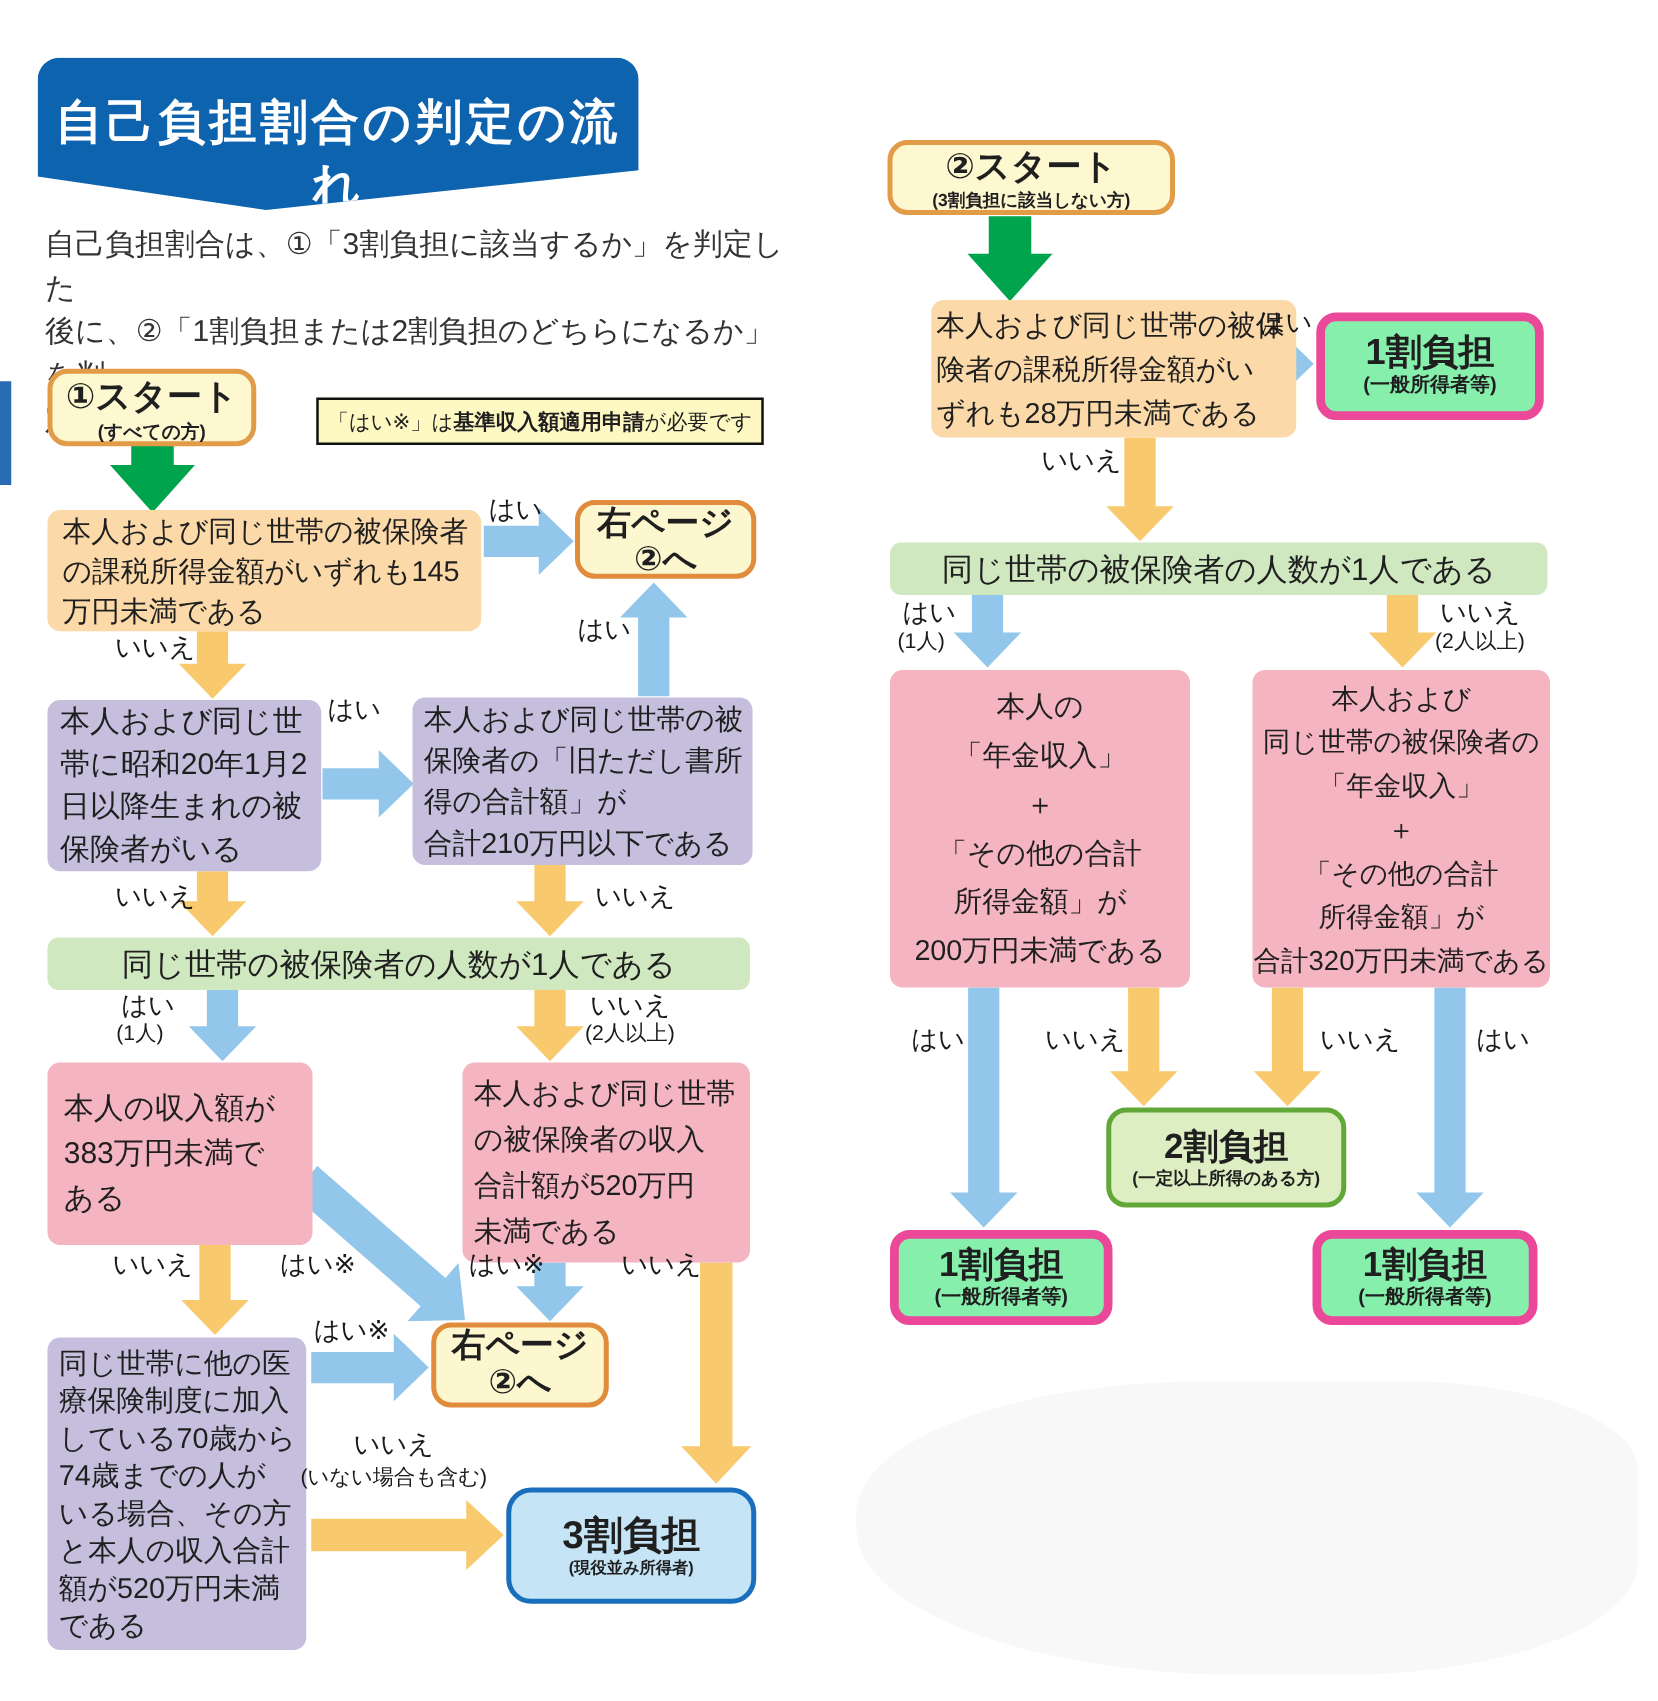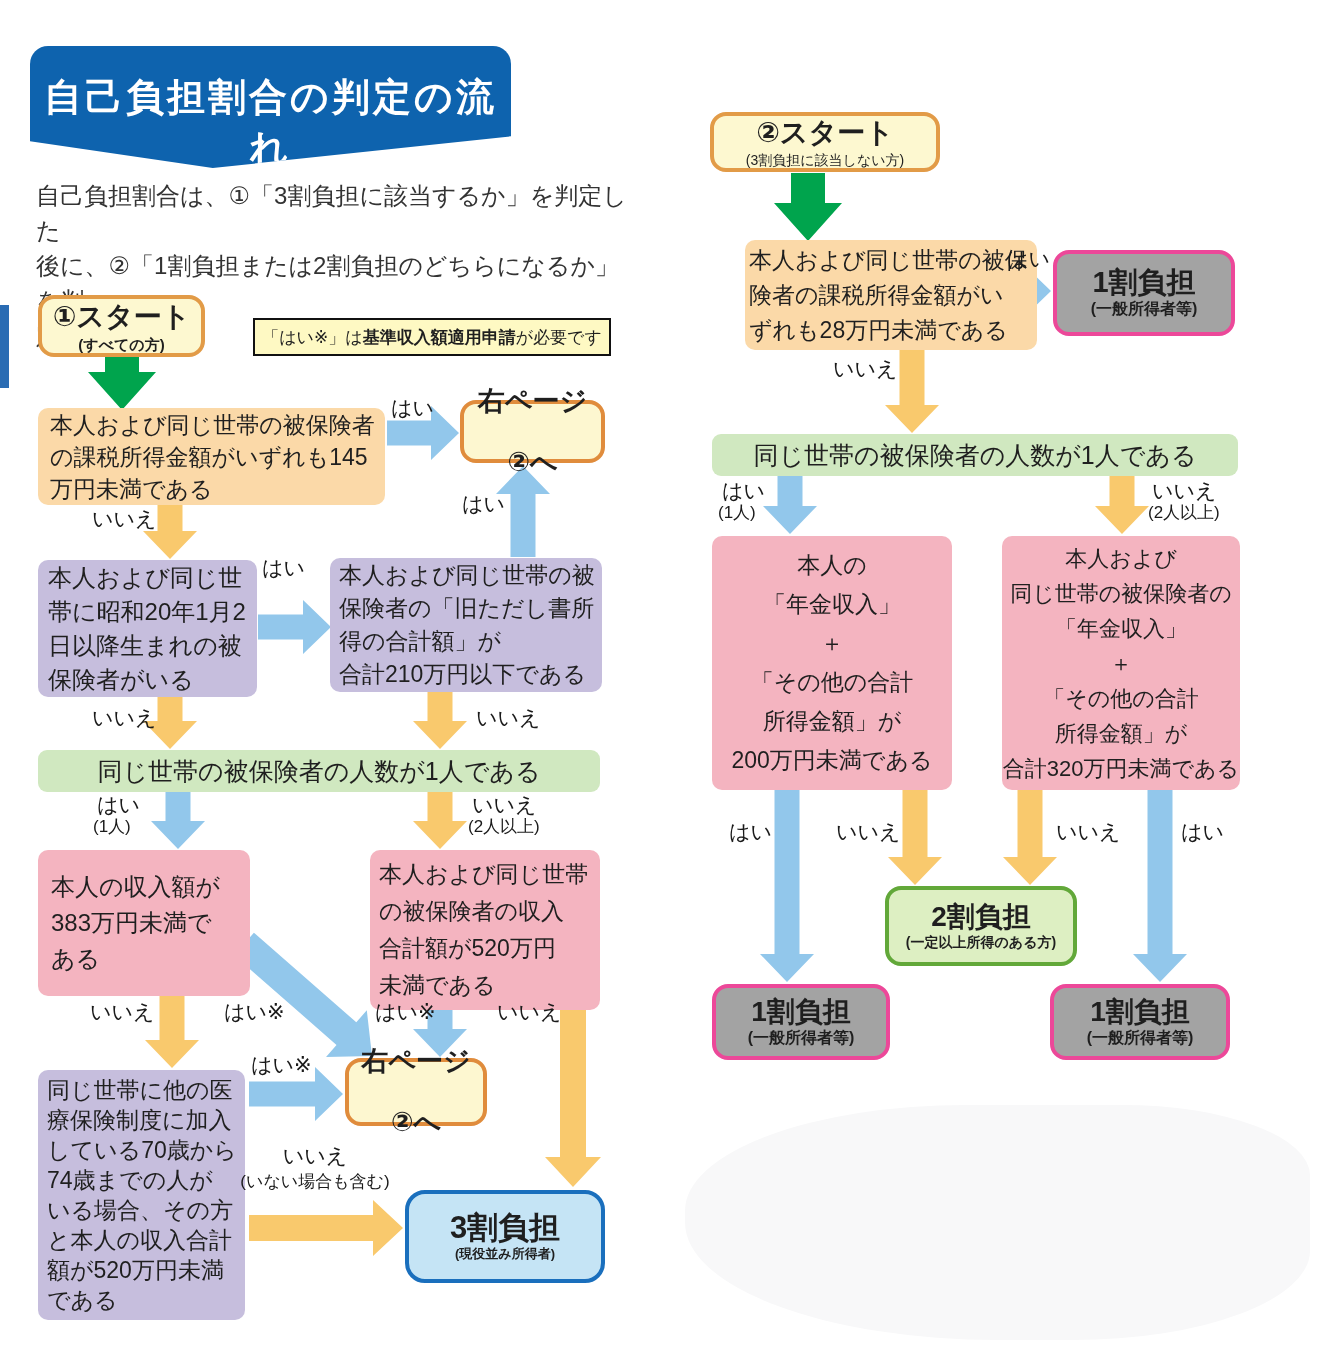--- a/index.html
+++ b/index.html
@@ -6,23 +6,23 @@
   body{font-family:"Liberation Sans","DejaVu Sans",sans-serif;color:#1f1f1f;}
   #canvas{position:relative;width:1326px;height:1361px;background:#fff;overflow:hidden;}
   #arrows{position:absolute;left:0;top:0;z-index:1;}
   .box{position:absolute;box-sizing:border-box;display:flex;align-items:center;z-index:2;border-radius:10px;}
   .qtext{white-space:pre-line;line-height:inherit;}
   .orange{background:#fbd9a8;}
   .purple{background:#c6bedd;}
   .pinkq{background:#f4b4c0;}
   .greenbar{background:#d0e8c0;justify-content:center;border-radius:9px;}
   .startbox{background:#fdf8d0;border:4px solid #e29b47;border-radius:16px;flex-direction:column;justify-content:center;}
-  .goto{background:#fdf7d0;border:4px solid #e08c3c;border-radius:16px;flex-direction:column;justify-content:center;font-weight:bold;text-align:center;gap:32px;}
+  .goto{background:#fdf7d0;border:4px solid #e08c3c;border-radius:16px;flex-direction:column;font-weight:bold;text-align:center;}
   .result{flex-direction:column;justify-content:center;text-align:center;}
-  .result-pink{background:#a3a3a3;border:4px solid #ec4899;border-radius:16px;}
+  .result-pink{background:#86efac;border:7px solid #ec4899;border-radius:16px;}
   .result-green{background:#ddefc2;border:4px solid #62a839;border-radius:16px;}
   .result-blue{background:#c5e4f5;border:4px solid #1a6fbd;border-radius:20px;}
   .rtitle{font-weight:bold;line-height:1.15;}
   .rsub{font-weight:bold;line-height:1.3;}
   .lbl{position:absolute;z-index:3;font-size:21px;color:#1a1a1a;line-height:1.15;}
   .lblsub{font-size:17px;}
   .banner{position:absolute;left:30px;top:46px;width:481px;height:122px;background:#0e63ae;
           border-radius:18px;clip-path:polygon(0 0,100% 0,100% 74%,38% 100%,0 78%);z-index:2;}
   .banner h1{margin:0;padding-top:26px;text-align:center;color:#fff;font-size:38px;letter-spacing:3px;}
   .intro{position:absolute;left:36px;top:178px;width:606px;font-size:24px;line-height:35px;color:#333;white-space:pre-line;z-index:2;}
@@ -144,21 +144,21 @@
     <span>②へ</span>
   </div>
 
   <div class="box result result-blue" style="left:405px;top:1190px;width:200px;height:93px;">
     <span class="rtitle" style="font-size:31px;">3割負担</span>
     <span class="rsub" style="font-size:13px;">(現役並み所得者)</span>
   </div>
 
   <div class="box startbox" style="left:710px;top:112px;width:230px;height:60px;">
     <span style="font-size:28px;font-weight:bold;">②スタート</span>
-    <span style="font-size:14px;font-weight:normal;">(3割負担に該当しない方)</span>
+    <span style="font-size:14px;font-weight:bold;">(3割負担に該当しない方)</span>
   </div>
 
   <div class="box orange" style="left:710px;top:240px;width:292px;height:110px;padding-left:4px;font-size:23px;line-height:35px;margin-left:35px;">
     <span class="qtext">本人および同じ世帯の被保
 険者の課税所得金額がい
 ずれも28万円未満である</span>
   </div>
 
   <div class="box result result-pink" style="left:1053px;top:250px;width:182px;height:86px;">
     <span class="rtitle" style="font-size:29px;">1割負担</span>

